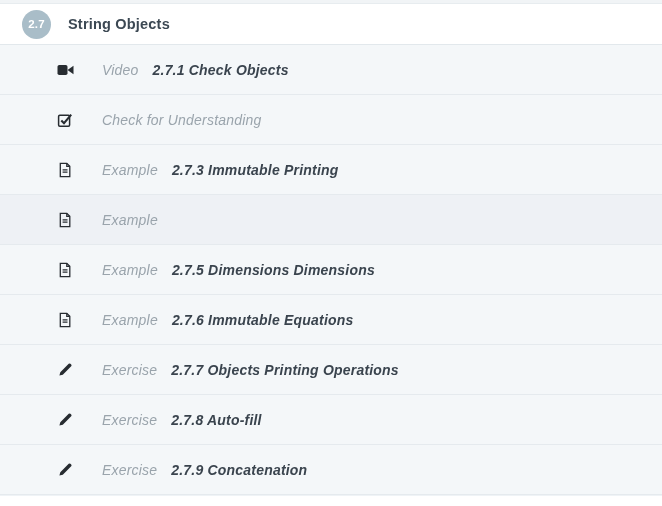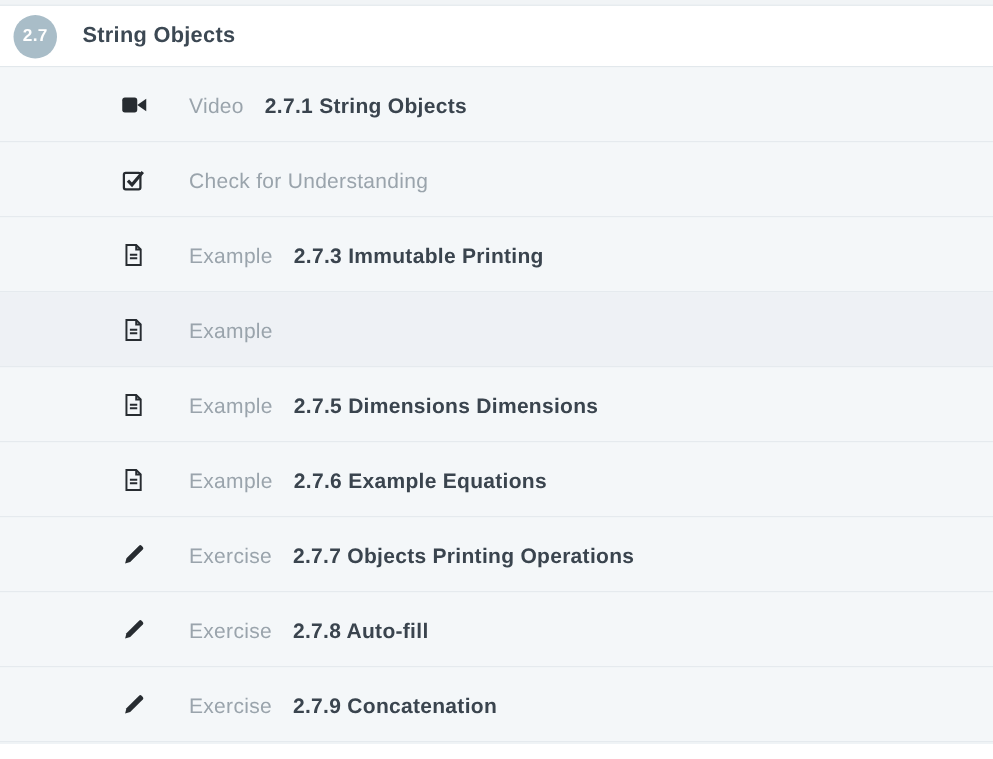--- a/index.html
+++ b/index.html
@@ -19,21 +19,21 @@
     background: #f1f4f6;
     border-bottom: 1px solid #e7ecef;
   }
 
   .section-header {
     height: 41px;
     background: #ffffff;
     border-bottom: 1px solid #e2e8ec;
     display: flex;
     align-items: center;
-    padding-left: 9px;
+    padding-left: 22px;
     cursor: pointer;
   }
 
   .section-badge {
     width: 29px;
     height: 29px;
     border-radius: 50%;
     background: #a9bdc8;
     color: #ffffff;
     font-size: 11.5px;
@@ -53,22 +53,23 @@
     letter-spacing: 0.2px;
     text-align: right;
   }
 
   .row {
     height: 50px;
     background: #f4f7f9;
     border-bottom: 1px solid #e5eaee;
     display: flex;
     align-items: center;
-    padding-left: 80px;
+    padding-left: 56px;
     cursor: pointer;
+    font-style: italic;
   }
 
   .row.highlighted { background: #eef1f5; }
 
   .row .icon {
     width: 18px;
     height: 18px;
     display: flex;
     align-items: center;
     justify-content: center;
@@ -115,21 +116,21 @@
   <div class="row">
     <span class="icon">
 
       <svg width="17" height="12" viewBox="0 0 17 12" style="display: block;">
         <rect x="0.5" y="1" width="10" height="10" rx="1.8" fill="currentColor"></rect>
         <polygon points="16.5,1.8 16.5,10.2 10.5,6" fill="currentColor"></polygon>
       </svg>
 
     </span>
     <span class="type">Video</span>
-    <span class="title">2.7.1 String Objects</span>
+    <span class="title">2.7.1 Check Objects</span>
   </div>
 
   <div class="row">
     <span class="icon">
 
       <svg width="16" height="16" viewBox="0 0 16 16" style="display: block;">
         <rect x="1.6" y="3.2" width="11" height="11" rx="1.2" fill="none" stroke="currentColor" stroke-width="1.5"></rect>
         <path d="M4.3 8.4 L7 11.2 L14.2 2.6" fill="none" stroke="currentColor" stroke-width="2.1"></path>
       </svg>
 
@@ -182,21 +183,21 @@
     <span class="icon">
 
       <svg width="14" height="16" viewBox="0 0 14 16" style="display: block;">
         <path d="M2.3 1.3 H8.8 L11.8 4.3 V14.7 H2.3 Z" fill="none" stroke="currentColor" stroke-width="1.3"></path>
         <path d="M8.8 1.3 V4.3 H11.8" fill="none" stroke="currentColor" stroke-width="1.3"></path>
         <path d="M4.6 7.8 H9.5 M4.6 10.2 H9.5" fill="none" stroke="currentColor" stroke-width="1.3"></path>
       </svg>
 
     </span>
     <span class="type">Example</span>
-    <span class="title">2.7.6 Example Equations</span>
+    <span class="title">2.7.6 Immutable Equations</span>
   </div>
 
   <div class="row">
     <span class="icon">
 
       <svg width="15" height="15" viewBox="0 0 15 15" style="display: block;">
         <path d="M1.4 13.6 L2.3 10.2 L10.7 1.8 Q11.5 1.0 12.4 1.8 L13.2 2.6 Q14.0 3.5 13.2 4.3 L4.8 12.7 Z" fill="currentColor"></path>
       </svg>
     </span>
     <span class="type">Exercise</span>

